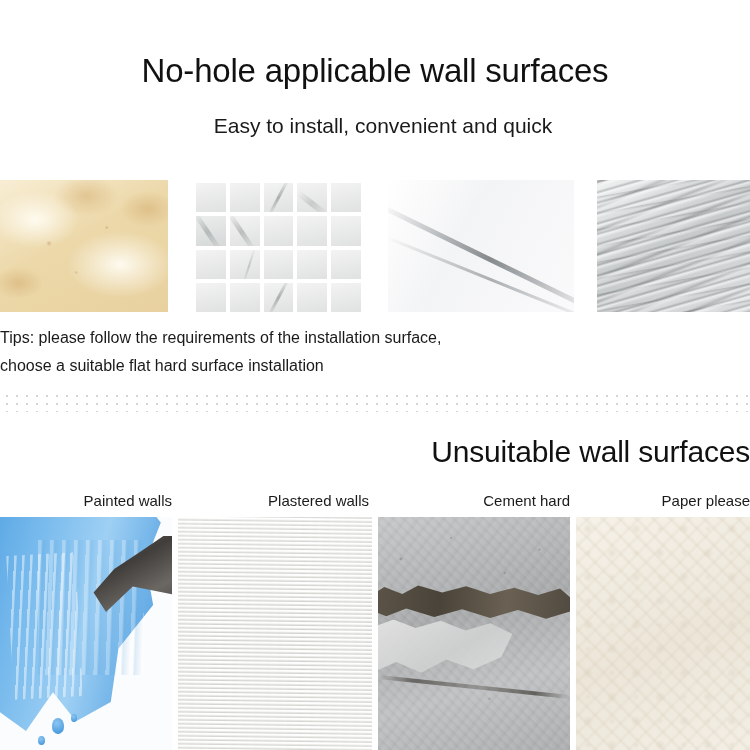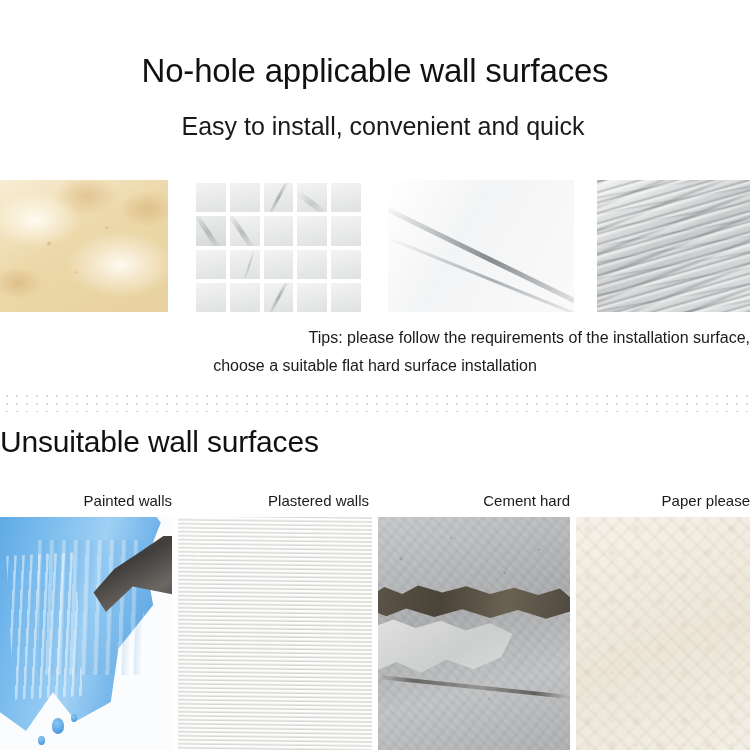--- a/index.html
+++ b/index.html
@@ -29,21 +29,21 @@
     line-height: 38px;
     font-weight: 400;
     letter-spacing: -0.2px;
     color: #111111;
   }
   .sub-heading {
     position: absolute;
     left: 0; right: 0;
     top: 113px;
     text-align: center;
-    font-size: 25px;
+    font-size: 21px;
     line-height: 26px;
     font-weight: 400;
     color: #1a1a1a;
     padding-left: 16px;
   }
 
   
   .tile-row {
     position: absolute;
     top: 180px;
@@ -165,31 +165,30 @@
         rgba(55,58,62,0) 3px,
         rgba(55,58,62,0) 16px),
       linear-gradient(150deg, #eef0f0 0%, #c7cacb 48%, #dcdedf 100%);
   }
 
   
   .tips-line-1 {
     position: absolute;
     left: 0; right: 0;
     top: 327px;
-    text-align: right;
+    text-align: left;
     font-size: 16px;
     line-height: 21px;
     color: #1a1a1a;
-    margin-left: 13px;
   }
   .tips-line-2 {
     position: absolute;
     left: 0; right: 0;
     top: 355px;
-    text-align: center;
+    text-align: left;
     font-size: 16px;
     line-height: 21px;
     color: #1a1a1a;
   }
 
   
   .dot-divider {
     position: absolute;
     left: 0;
     top: 390px;
@@ -198,22 +197,22 @@
     background-image: radial-gradient(circle 1.3px, #d5d5d5 60%, rgba(213,213,213,0) 100%);
     background-size: 10px 8px;
     background-position: 2px 2px;
     background-repeat: repeat;
   }
 
   
   .section-heading {
     position: absolute;
     left: 0; right: 0;
-    top: 424px;
-    text-align: left;
+    top: 434px;
+    text-align: right;
     font-size: 30px;
     line-height: 36px;
     font-weight: 400;
     letter-spacing: -0.2px;
     color: #111111;
   }
 
   
   .label-row { position: absolute; left: 0; top: 491px; width: 750px; height: 24px; }
   .wall-label {

